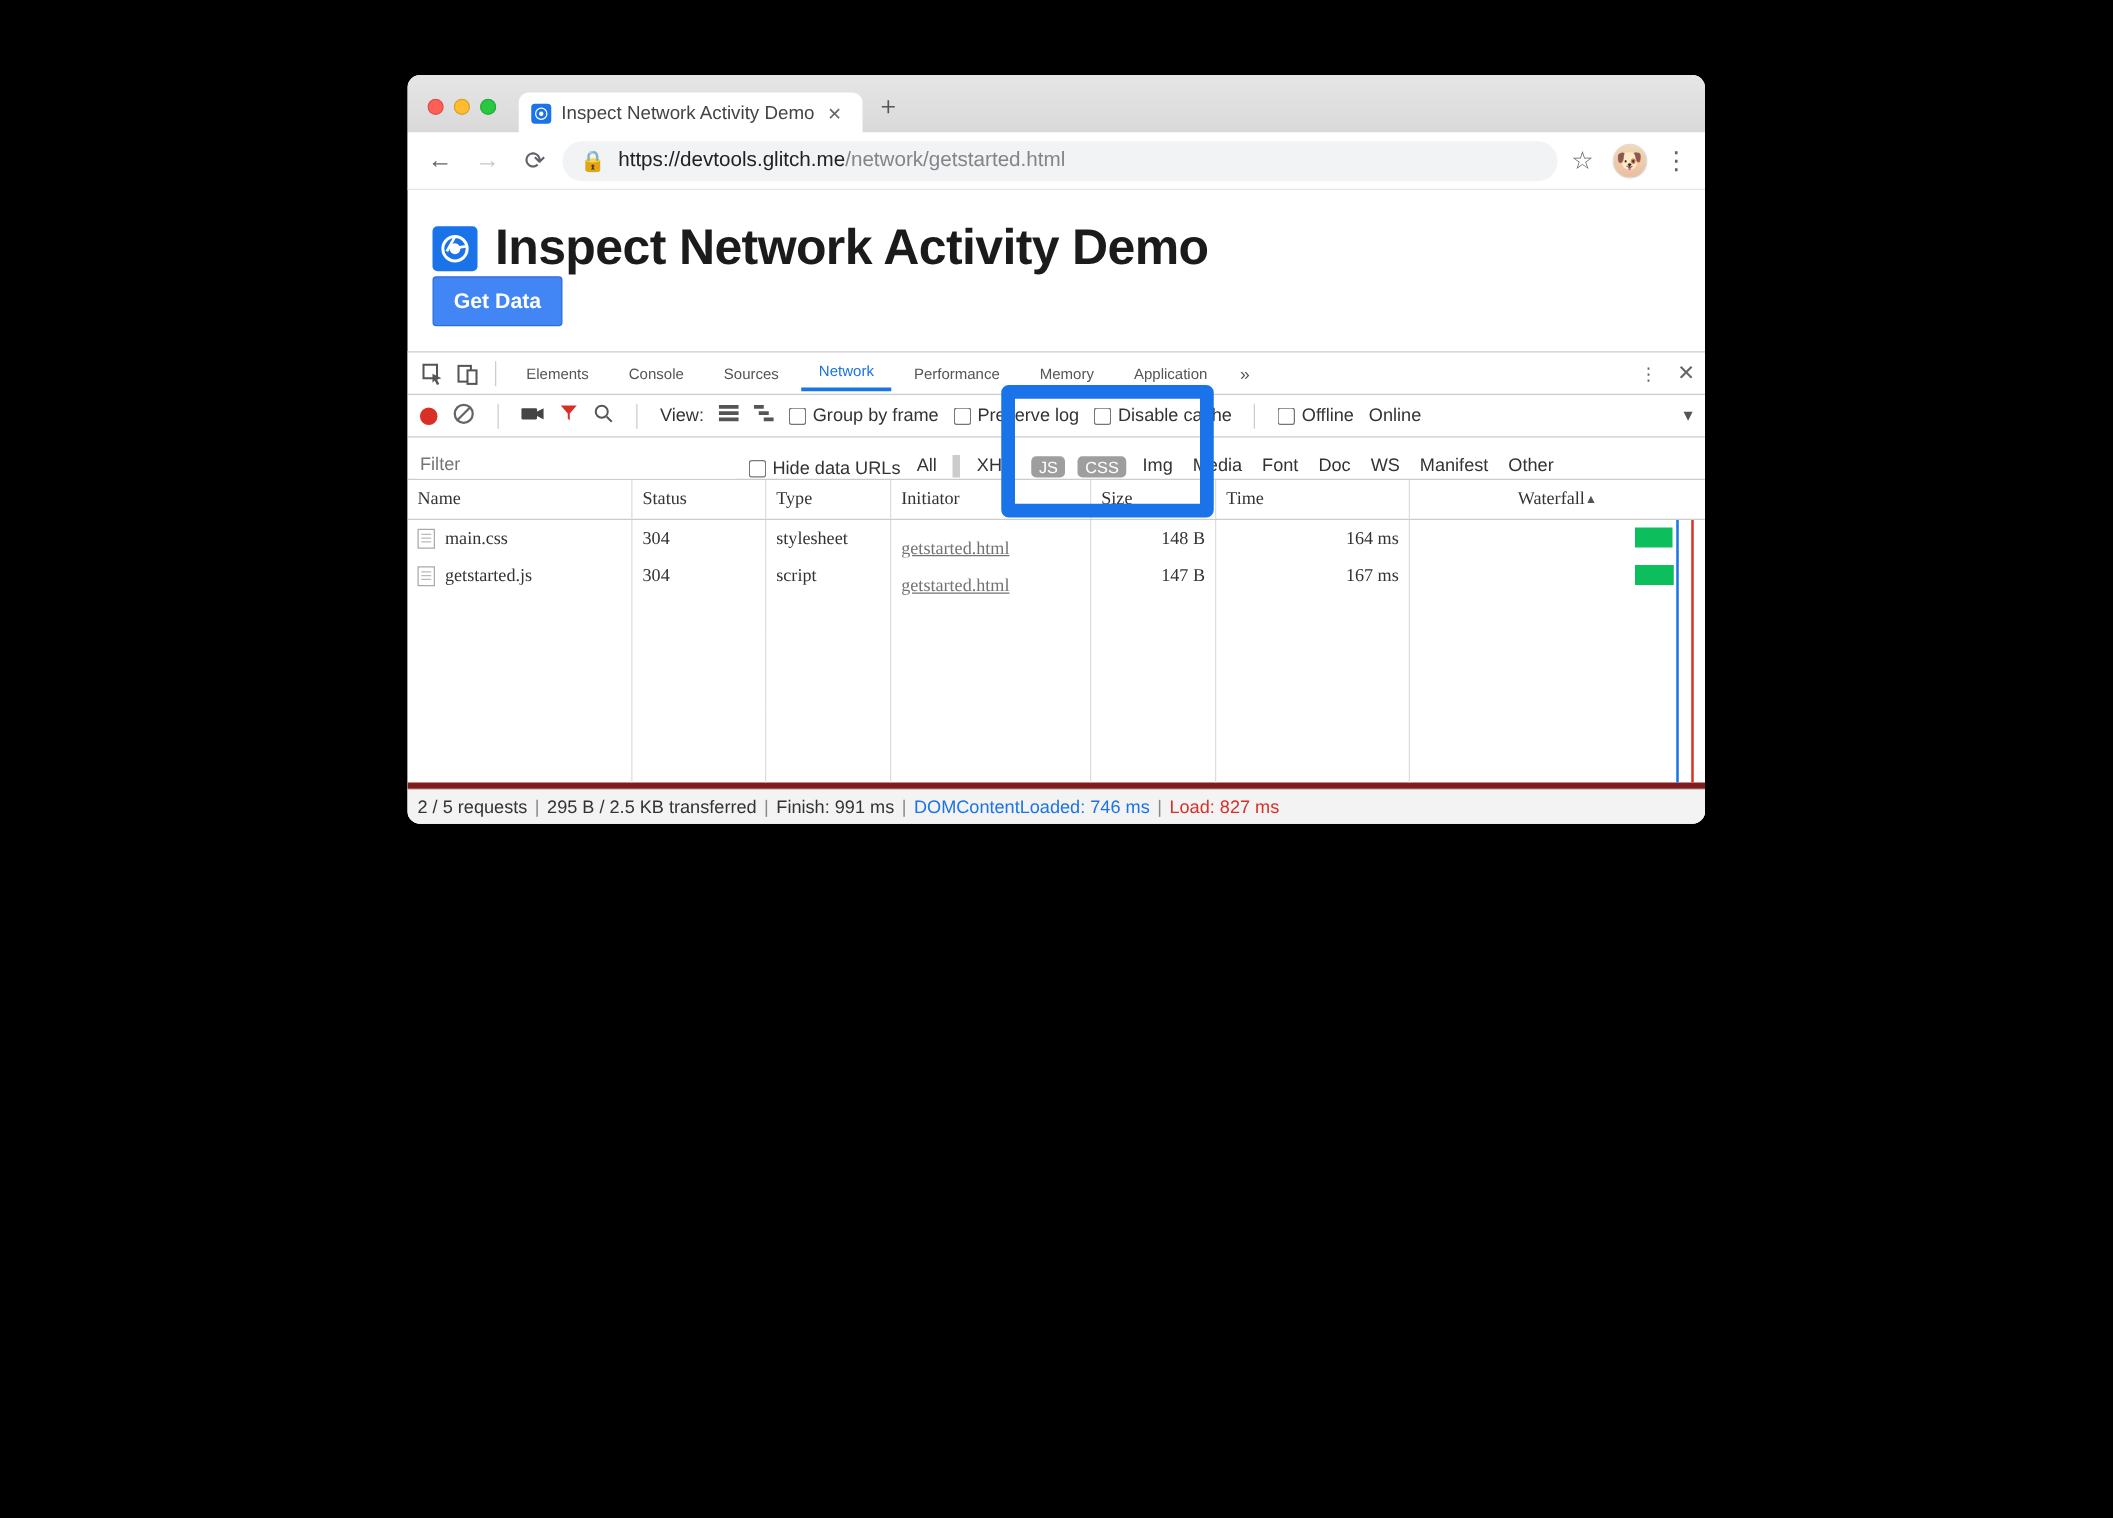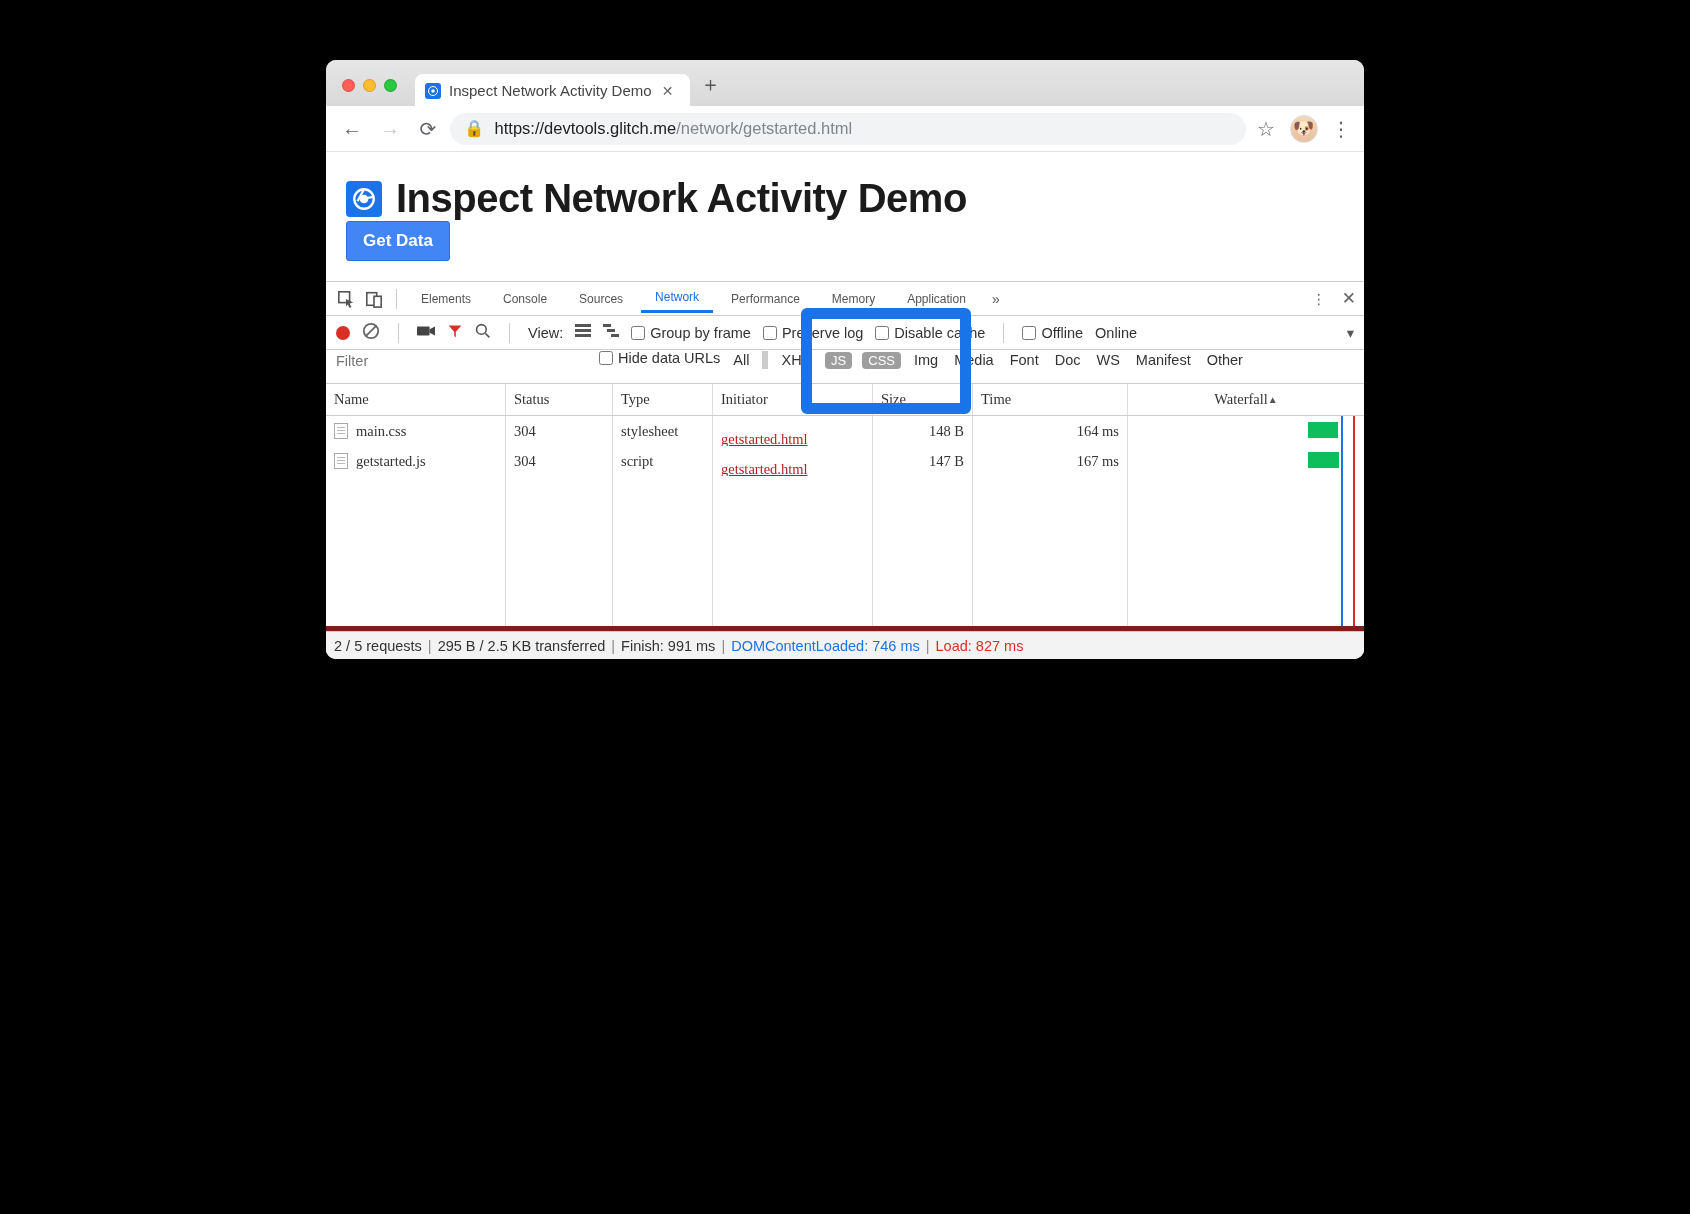--- a/index.html
+++ b/index.html
@@ -82,35 +82,35 @@
   .dt-right{margin-left:auto;display:flex;align-items:center;gap:16px;color:#666;}
   .dt-toolbar{height:34px;display:flex;align-items:center;padding:0 10px;border-bottom:1px solid #ccc;gap:12px;font-size:14.5px;color:#333;}
   .rec{width:14px;height:14px;border-radius:50%;background:#d93025;}
   .stop-icon svg{width:18px;height:18px;stroke:#666;fill:none;stroke-width:2;}
   .cam-icon svg{width:18px;height:14px;fill:#444;}
   .funnel{color:#d93025;font-size:16px;}
   .mag{font-size:15px;color:#555;}
   .cb{display:inline-flex;align-items:center;gap:5px;}
   .cb input{width:14px;height:14px;}
   .chev-down{margin-left:auto;color:#555;}
-  .dt-filterbar{height:34px;display:flex;align-items:flex-start;padding:0 8px;border-bottom:1px solid #ccc;gap:10px;font-size:14.5px;}
+  .dt-filterbar{height:34px;display:flex;align-items:flex-end;padding:0 8px;border-bottom:1px solid #ccc;gap:10px;font-size:14.5px;}
   .filter-input{width:255px;height:22px;border:none;background:#fff;color:#999;font-size:14.5px;padding:0 2px;outline:none;}
   .type-filters{display:flex;align-items:center;gap:10px;position:relative;}
   .type-filters span{padding:2px 3px;color:#333;}
   .type-filters .pill{background:#9e9e9e;color:#fff;padding:1px 6px;border-radius:4px;font-size:13px;}
   .type-filters .divbar{width:1px;height:18px;background:#ccc;}
   .highlight-box{position:absolute;border:11px solid #1a73e8;border-radius:6px;width:170px;height:106px;left:475px;top:-42px;pointer-events:none;z-index:5;}
   .dt-table{border-bottom:5px solid #7f1d1d;font-family:Liberation Serif, serif;}
   .dt-head{display:grid;grid-template-columns:180px 107px 100px 160px 100px 155px 1fr;font-size:14.5px;color:#333;border-bottom:1px solid #ccc;}
   .dt-head > div{padding:7px 8px;border-right:1px solid #ddd;display:flex;align-items:center;justify-content:space-between;}
   .dt-head > div:last-child{border-right:none;justify-content:center;}
   .dt-body{min-height:194px;display:grid;grid-template-columns:180px 107px 100px 160px 100px 155px 1fr;grid-auto-rows:30px;}
   .dt-body > div{padding:4px 8px;font-size:14.5px;display:flex;align-items:center;overflow:hidden;}
   .dt-body .rcol{border-right:1px solid #ddd;}
-  .dt-body .link{text-decoration:underline;color:#b91c1c;margin-top:16px;}
+  .dt-body .link{text-decoration:underline;color:#737373;margin-top:16px;}
   .dt-body .num{justify-content:flex-end;}
   .waterfall-cell{position:relative;}
   .wf-bar{position:absolute;height:16px;background:#0dbf5c;top:6px;}
   .wf-line-blue{position:absolute;width:2px;background:#1a73e8;top:0;bottom:0;}
   .wf-line-red{position:absolute;width:2px;background:#d93025;top:0;bottom:0;}
   .dt-status{height:28px;display:flex;align-items:center;padding:0 8px;font-size:14.5px;color:#333;gap:6px;background:#f3f3f3;border-top:1px solid #ccc;}
   .dt-status .sep{color:#888;}
   .dcl{color:#1a73e8;}
   .ldr{color:#d93025;}
   .table-grid-wrap{position:relative;}

